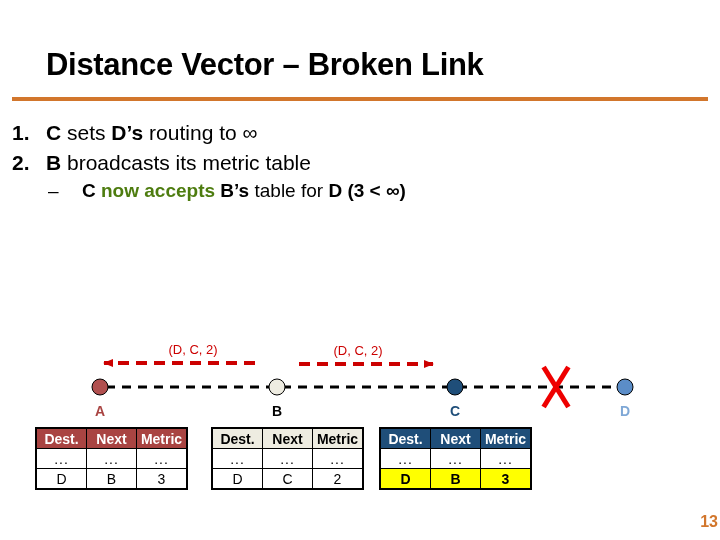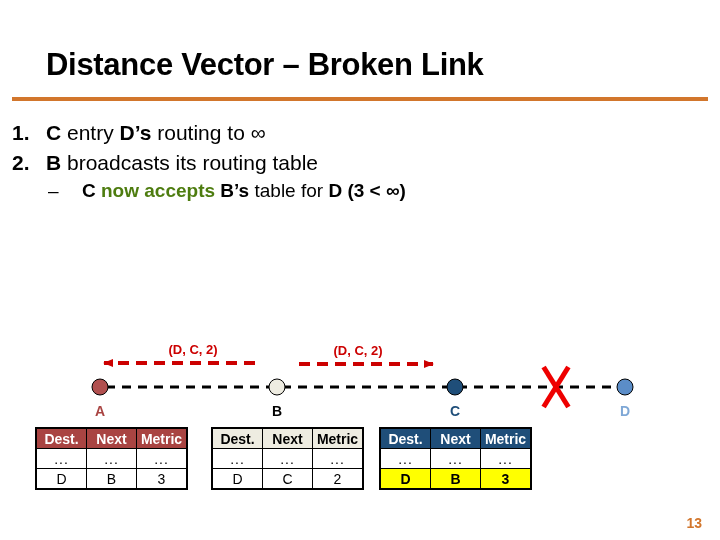--- a/index.html
+++ b/index.html
@@ -84,21 +84,21 @@
     transform: translate(-50%, 0);
     font-size: 14px;
     font-weight: bold;
     white-space: nowrap;
   }
 
   .msg-label {
     position: absolute;
     transform: translate(-50%, 0);
     font-size: 13px;
-    font-weight: bold;
+    font-weight: normal;
     color: #cc0000;
     white-space: nowrap;
   }
 
   
   .rtable {
     position: absolute;
     border-collapse: collapse;
     border: 2.5px solid #000000;
     background: #fde047;
@@ -123,41 +123,41 @@
 
   
   .rtable.theme-a th { background: #a94442; color: #ffffff; }
   .rtable.theme-b th { background: #eeece1; color: #000000; }
   .rtable.theme-c th { background: #1f4e79; color: #ffffff; }
   .rtable .hl td { background: #ffff00; font-weight: bold; }
 
   
   .page-number {
     position: absolute;
-    right: 18px;
+    right: 2px;
     bottom: 9px;
-    font-size: 14px;
+    font-size: 16px;
     font-weight: bold;
     color: #d2762c;
   }
 </style>
 </head>
 <body>
 
 <div class="slide-title">Distance Vector – Broken Link</div>
 <div class="title-rule"></div>
 
 <div class="bullets" id="bullets-container">
     <div class="bullet-row lvl1">
       <span class="marker">1.</span>
-      <span class="bullet-text"><b>C</b><span> entry </span><b>D’s</b><span> routing to ∞</span></span>
+      <span class="bullet-text"><b>C</b><span> sets </span><b>D’s</b><span> routing to ∞</span></span>
     </div>
     <div class="bullet-row lvl1">
       <span class="marker">2.</span>
-      <span class="bullet-text"><b>B</b><span> broadcasts its routing table</span></span>
+      <span class="bullet-text"><b>B</b><span> broadcasts its metric table</span></span>
     </div>
     <div class="bullet-row lvl2">
       <span class="marker">–</span>
       <span class="bullet-text"><b>C </b><b class="em-red">now accepts</b><b> B’s</b><span> table for </span><b>D</b><b> (3 &lt; ∞)</b></span>
     </div>
   </div>
 
 <svg class="diagram" id="diagram-svg" width="720" height="540" viewBox="0 0 720 540">
     <defs>
       <marker id="arrow-left" markerWidth="10" markerHeight="8" refX="1" refY="4" orient="0" markerUnits="userSpaceOnUse">

